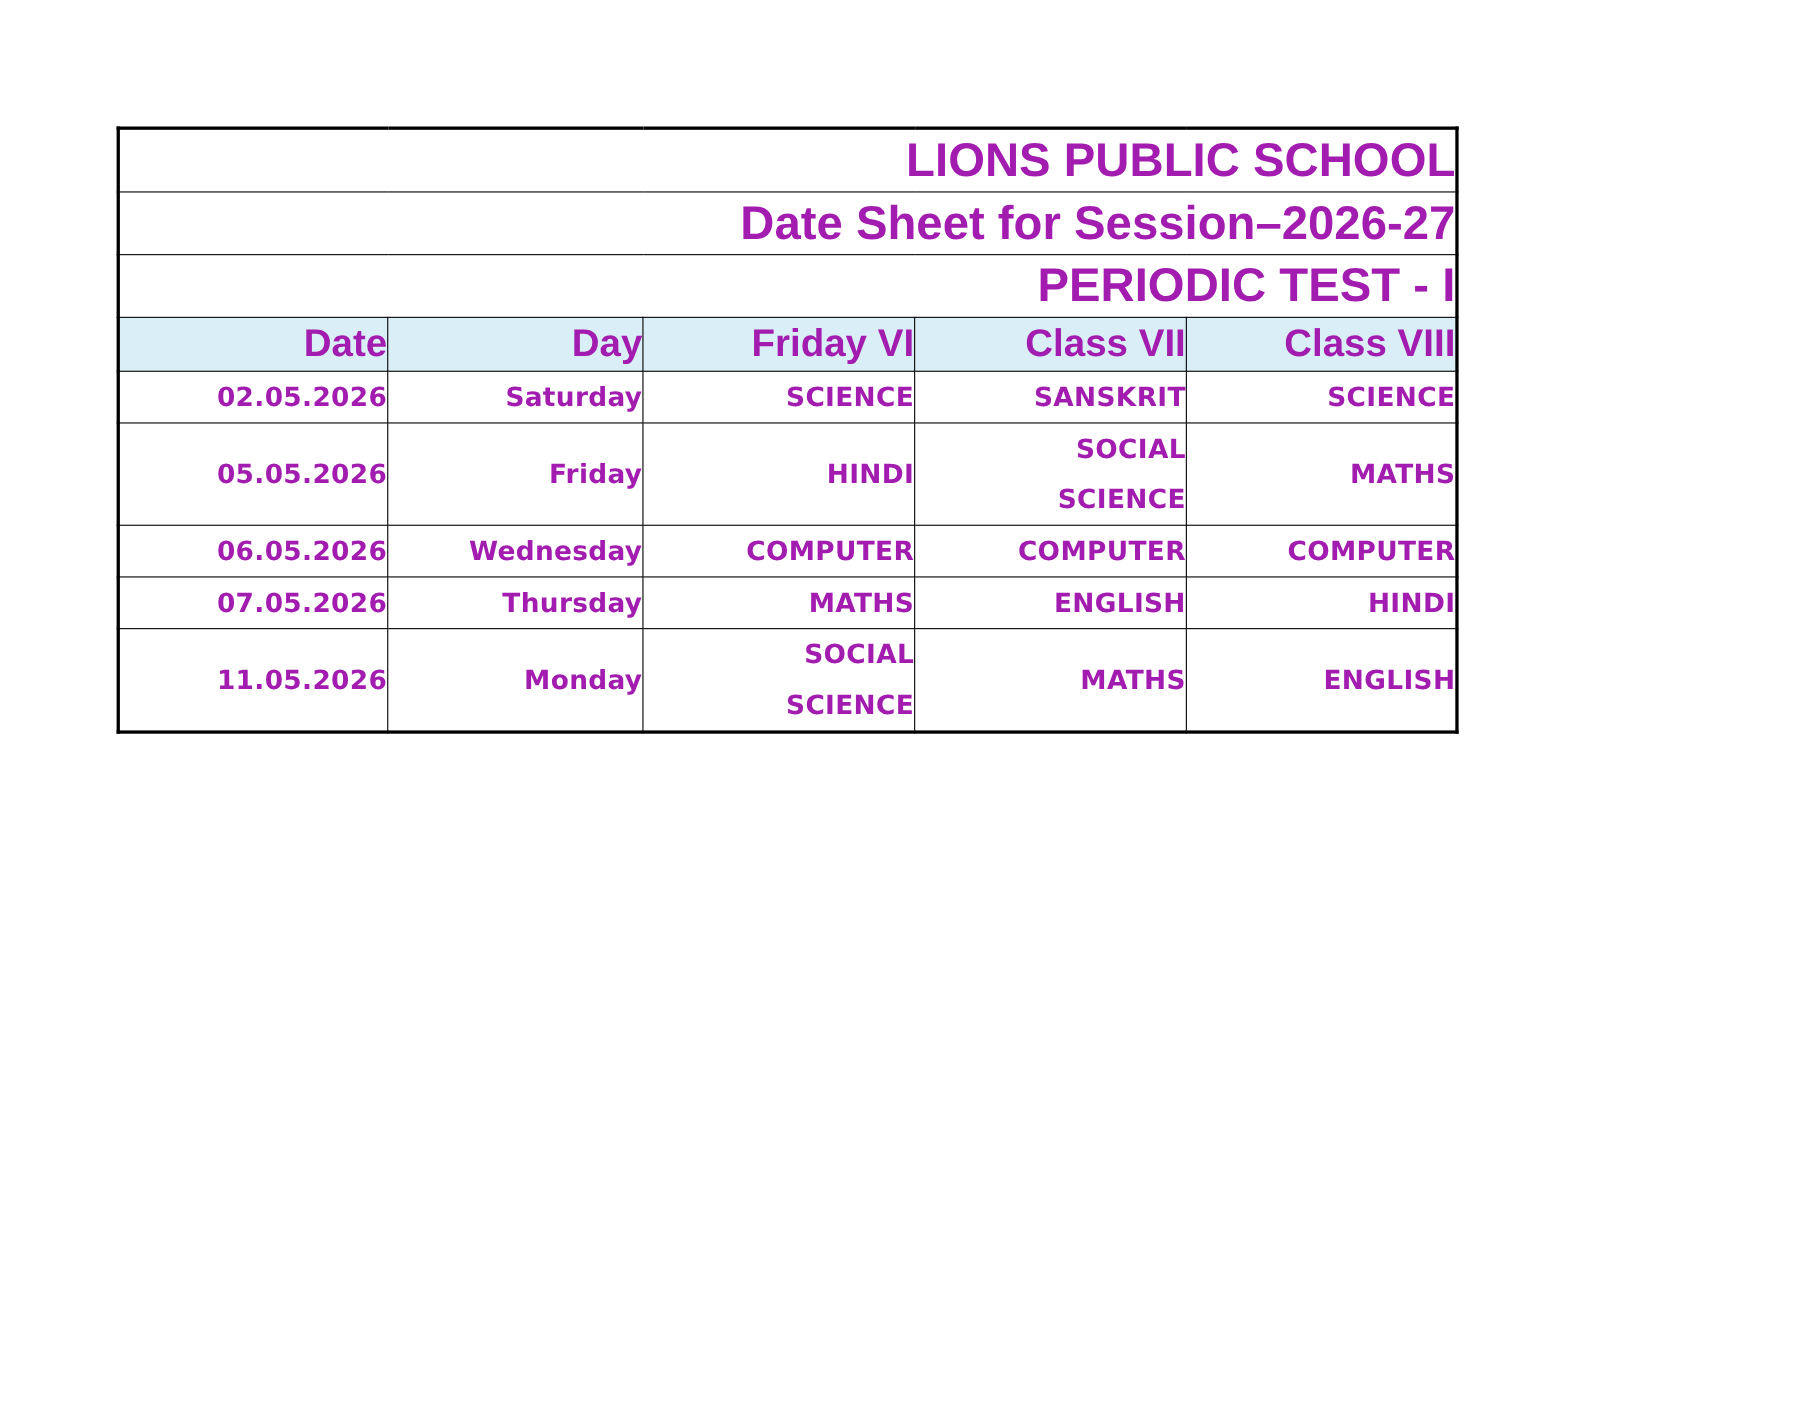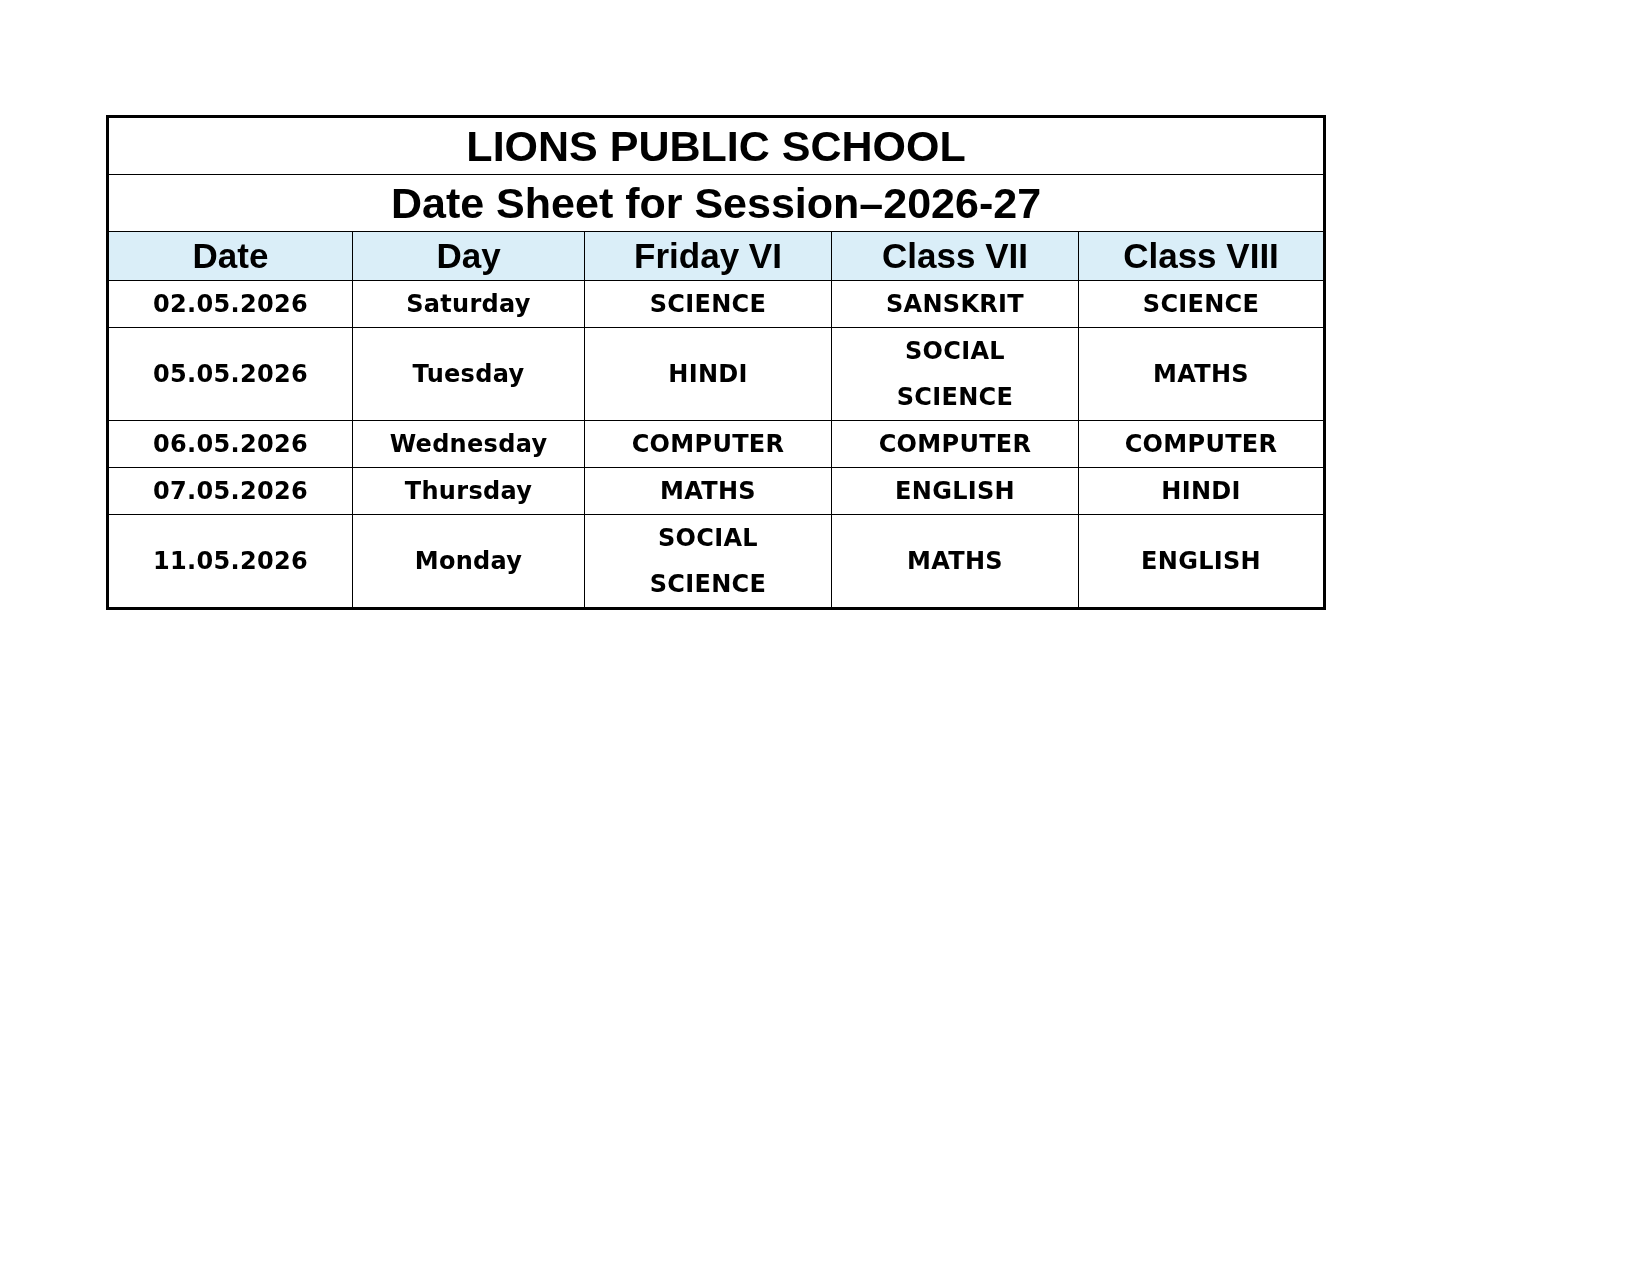--- a/index.html
+++ b/index.html
@@ -8,24 +8,24 @@
       position: absolute;
       left: 106px;
       top: 115px;
       width: 1217px;
       border-collapse: collapse;
       table-layout: fixed;
       border: 3px solid #000;
     }
     .sheet td, .sheet th {
       border: 1.5px solid #000;
-      text-align: center;
+      text-align: right;
       vertical-align: middle;
       padding: 0;
-      color: #000000;
+      color: #a21caf;
     }
     .title-row td {
       font-family: "Liberation Sans", sans-serif;
       font-weight: bold;
       font-size: 43px;
       height: 56px;
       line-height: 56px;
       background: #fff;
     }
     .head-row th {
@@ -56,38 +56,41 @@
     <col style="width:247px">
     <col style="width:246px">
   </colgroup>
   <tbody>
     <tr class="title-row">
       <td colspan="5">LIONS PUBLIC SCHOOL</td>
     </tr>
     <tr class="title-row">
       <td colspan="5">Date Sheet for Session–2026-27</td>
     </tr>
+    <tr class="title-row">
+      <td colspan="5">PERIODIC TEST - I</td>
+    </tr>
     <tr class="head-row">
       <th>Date</th>
       <th>Day</th>
       <th>Friday VI</th>
       <th>Class VII</th>
       <th>Class VIII</th>
     </tr>
 
     <tr class="body-row r-single">
       <td><span class="cell-text">02.05.2026</span></td>
       <td><span class="cell-text">Saturday</span></td>
       <td><span class="cell-text">SCIENCE</span></td>
       <td><span class="cell-text">SANSKRIT</span></td>
       <td><span class="cell-text">SCIENCE</span></td>
     </tr>
     <tr class="body-row r-double">
       <td><span class="cell-text">05.05.2026</span></td>
-      <td><span class="cell-text">Tuesday</span></td>
+      <td><span class="cell-text">Friday</span></td>
       <td><span class="cell-text">HINDI</span></td>
       <td><span class="cell-text">SOCIAL
 SCIENCE</span></td>
       <td><span class="cell-text">MATHS</span></td>
     </tr>
     <tr class="body-row r-single">
       <td><span class="cell-text">06.05.2026</span></td>
       <td><span class="cell-text">Wednesday</span></td>
       <td><span class="cell-text">COMPUTER</span></td>
       <td><span class="cell-text">COMPUTER</span></td>

